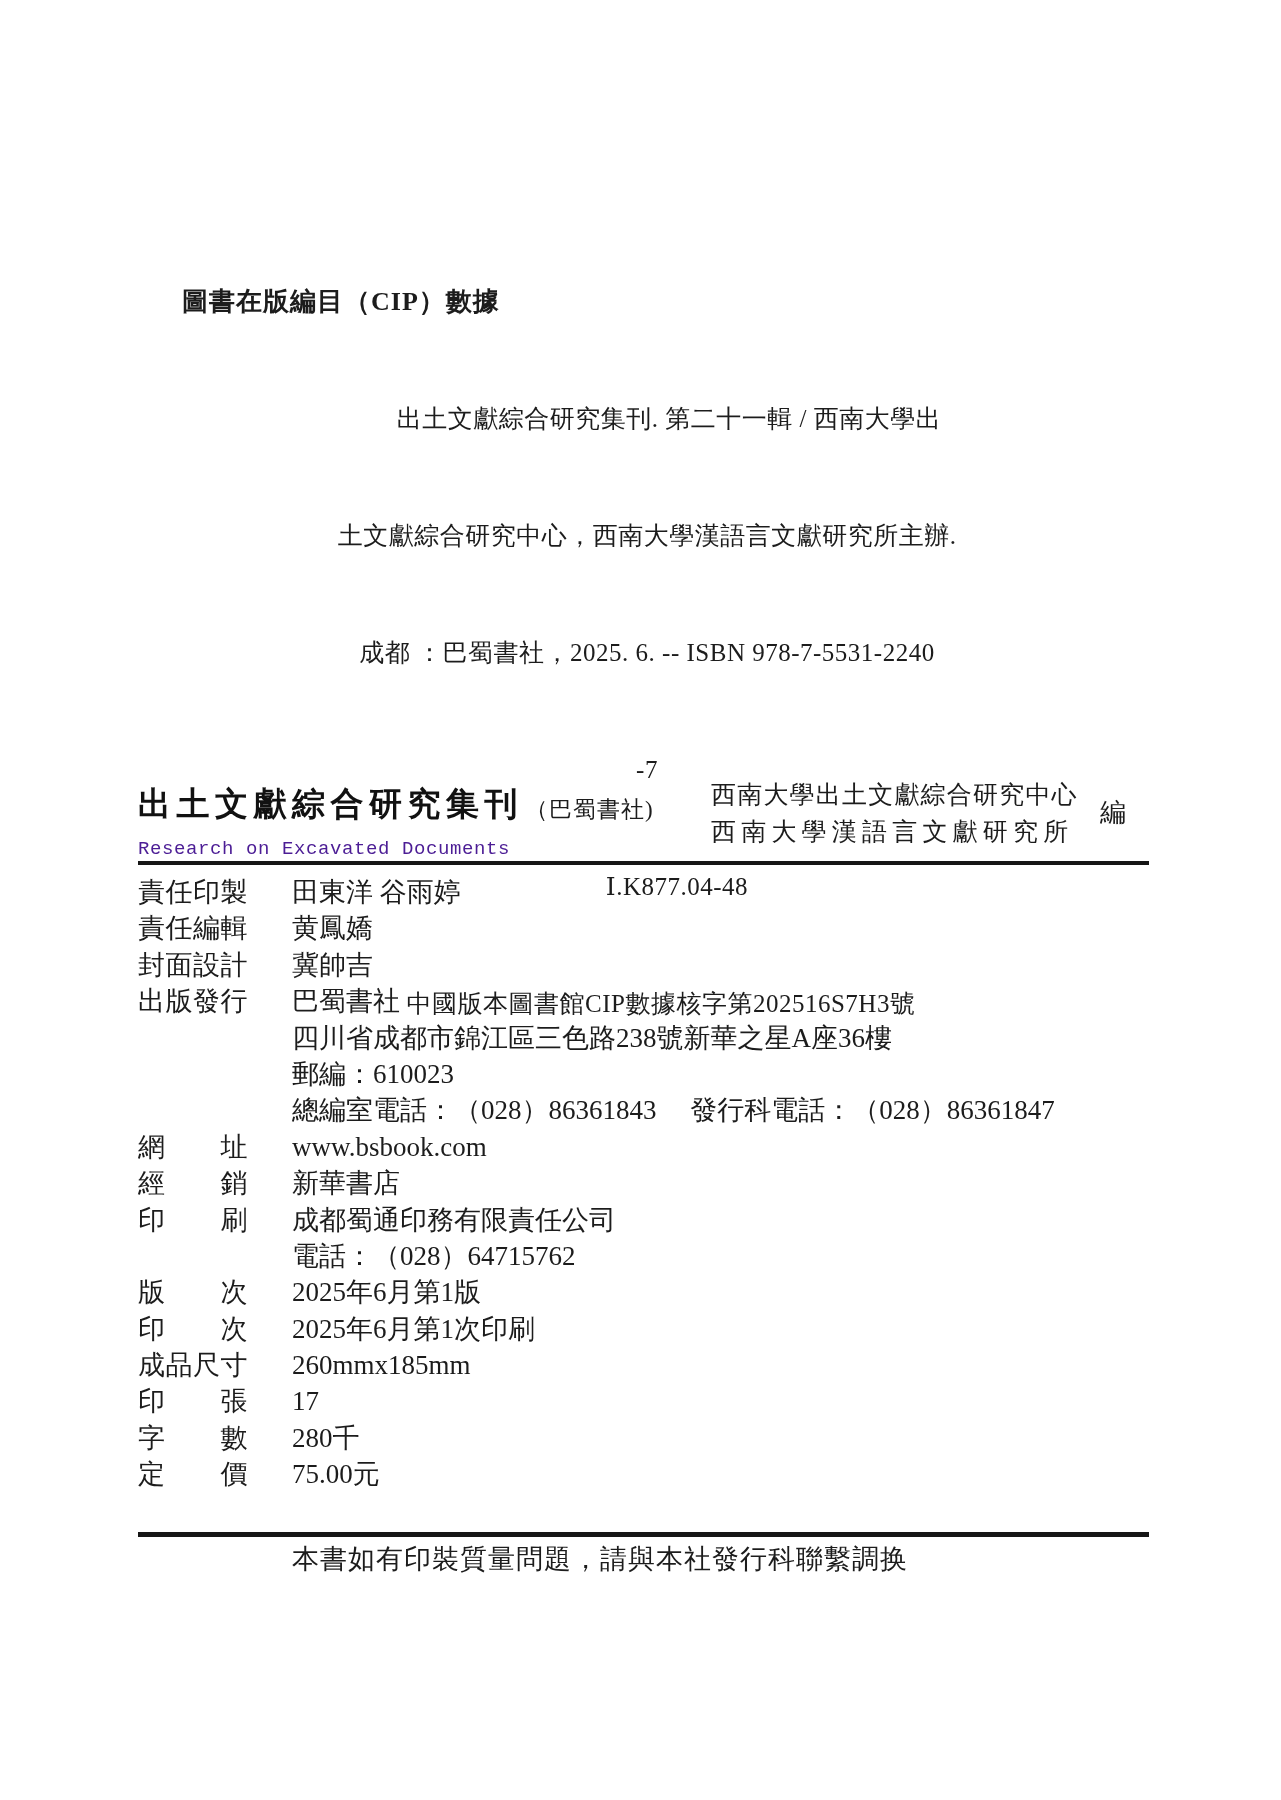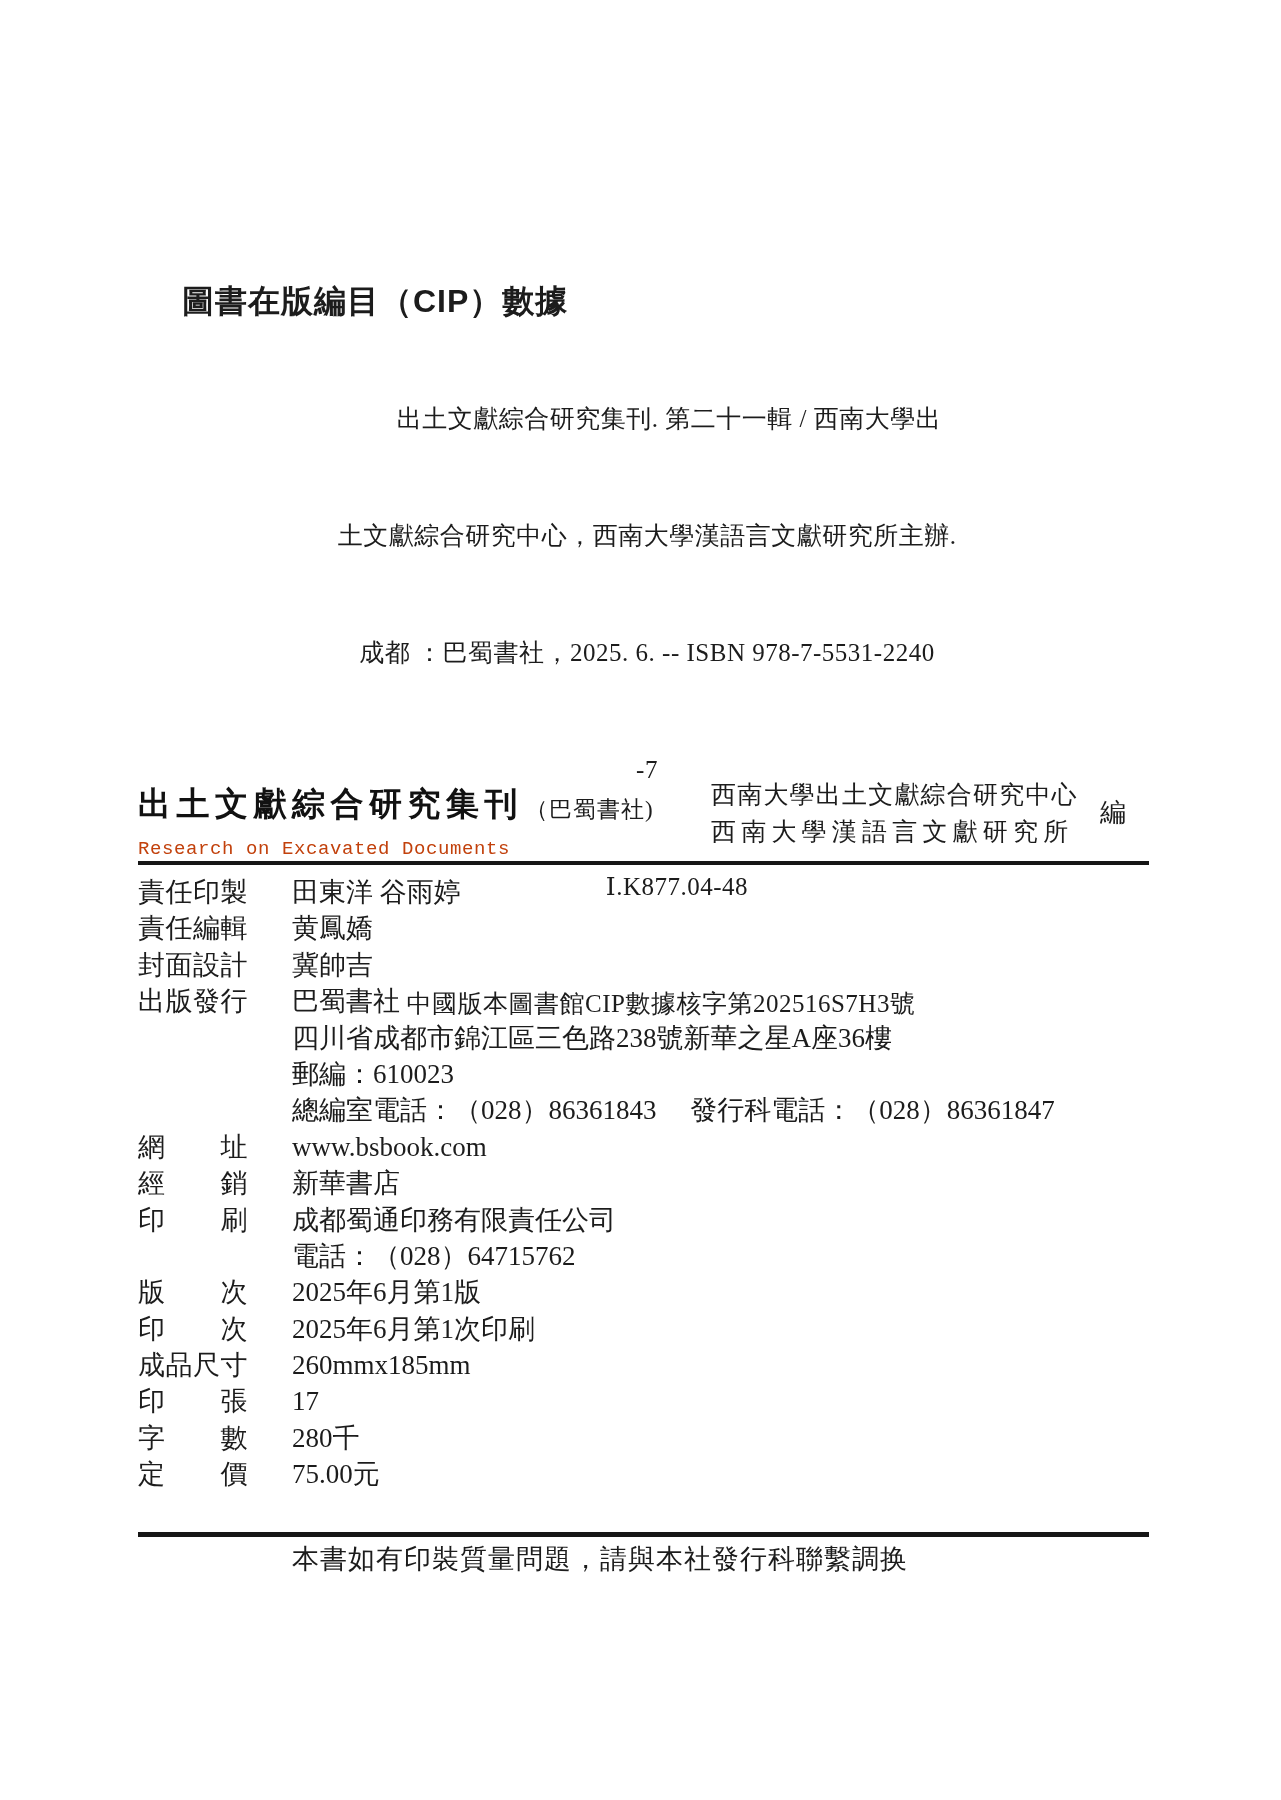--- a/index.html
+++ b/index.html
@@ -17,23 +17,23 @@
   .cip {
     position: absolute;
     left: 142px;
     top: 204px;
     width: 1010px;
     font-size: 25px;
     line-height: 39px;
     white-space: pre;
   }
   .cip-heading {
-    font-family: Liberation Sans, sans-serif;
+    font-family: Liberation Serif, serif;
     font-weight: 700;
-    font-size: 32px;
+    font-size: 26px;
     padding-left: 40px;
     letter-spacing: 1px;
   }
   .cip-line { letter-spacing: 0.5px; text-align: center; }
   .ind-first { padding-left: 44px; }
   .ind-roman { padding-left: 60px; }
   .ind-note  { padding-left: 28px; }
 
   
   .masthead {
@@ -58,21 +58,21 @@
     margin-left: 2px;
     position: relative;
     top: 2px;
     letter-spacing: 1px;
   }
   .title-en {
     font-family: "Liberation Mono", "DejaVu Sans Mono", monospace;
     font-size: 19px;
     letter-spacing: 0.6px;
     margin-top: 11px;
-    color: #c2410c;
+    color: #4c1d95;
   }
   .mast-right {
     position: absolute;
     left: 573px;
     top: -6px;
     width: 367px;
     font-size: 25px;
     line-height: 37px;
     white-space: nowrap;
   }

